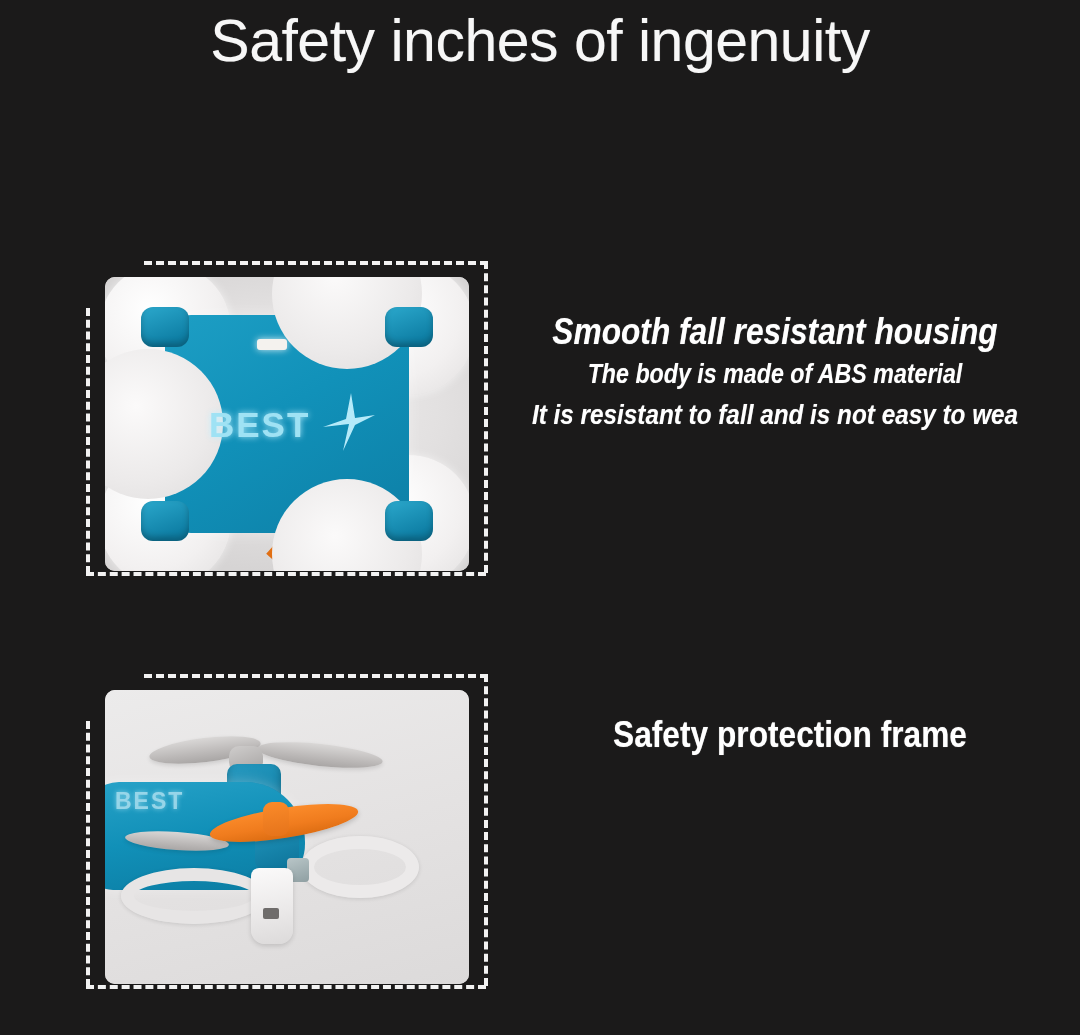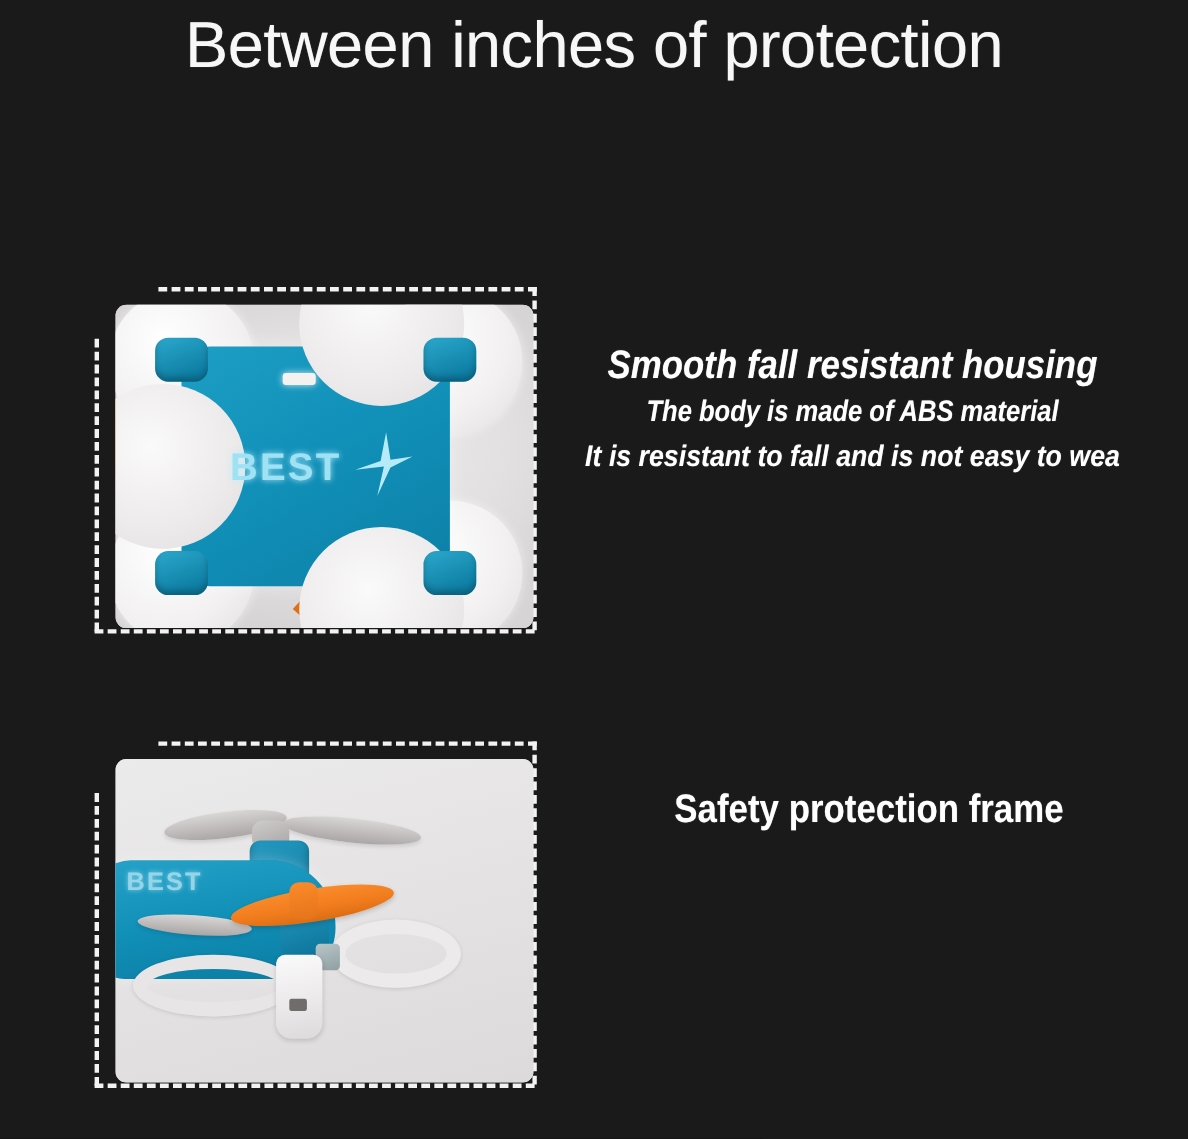--- a/index.html
+++ b/index.html
@@ -86,21 +86,20 @@
 
   .photo {
     position: absolute;
     left: 27px;
     top: 27px;
     width: 364px;
     height: 294px;
     border-radius: 10px;
     overflow: hidden;
     background: #e4e2e2;
-    padding-left: 16px;
   }
 
   
   .p1-bg {
     position: absolute;
     inset: 0;
     background:
       radial-gradient(ellipse 70% 55% at 50% 45%, #f1efef 0%, #e2e0e0 62%, #d6d4d4 100%);
   }
   .p1-arm {
@@ -346,21 +345,21 @@
   }
   
   #text-1 { left: 470px; width: 610px; }
   #text-1 .feature-body .line.clipped { transform: scaleX(0.9); }
 </style>
 </head>
 <body>
 
 <div class="stage">
 
-  <div class="page-title">Between inches of protection</div>
+  <div class="page-title">Safety inches of ingenuity</div>
 
   <div class="feature-row" id="row-1">
 
     <div class="photo-block">
       <div class="dash-top"></div>
       <div class="dash-right"></div>
       <div class="dash-bottom"></div>
       <div class="dash-left"></div>
 
       <div class="photo">

